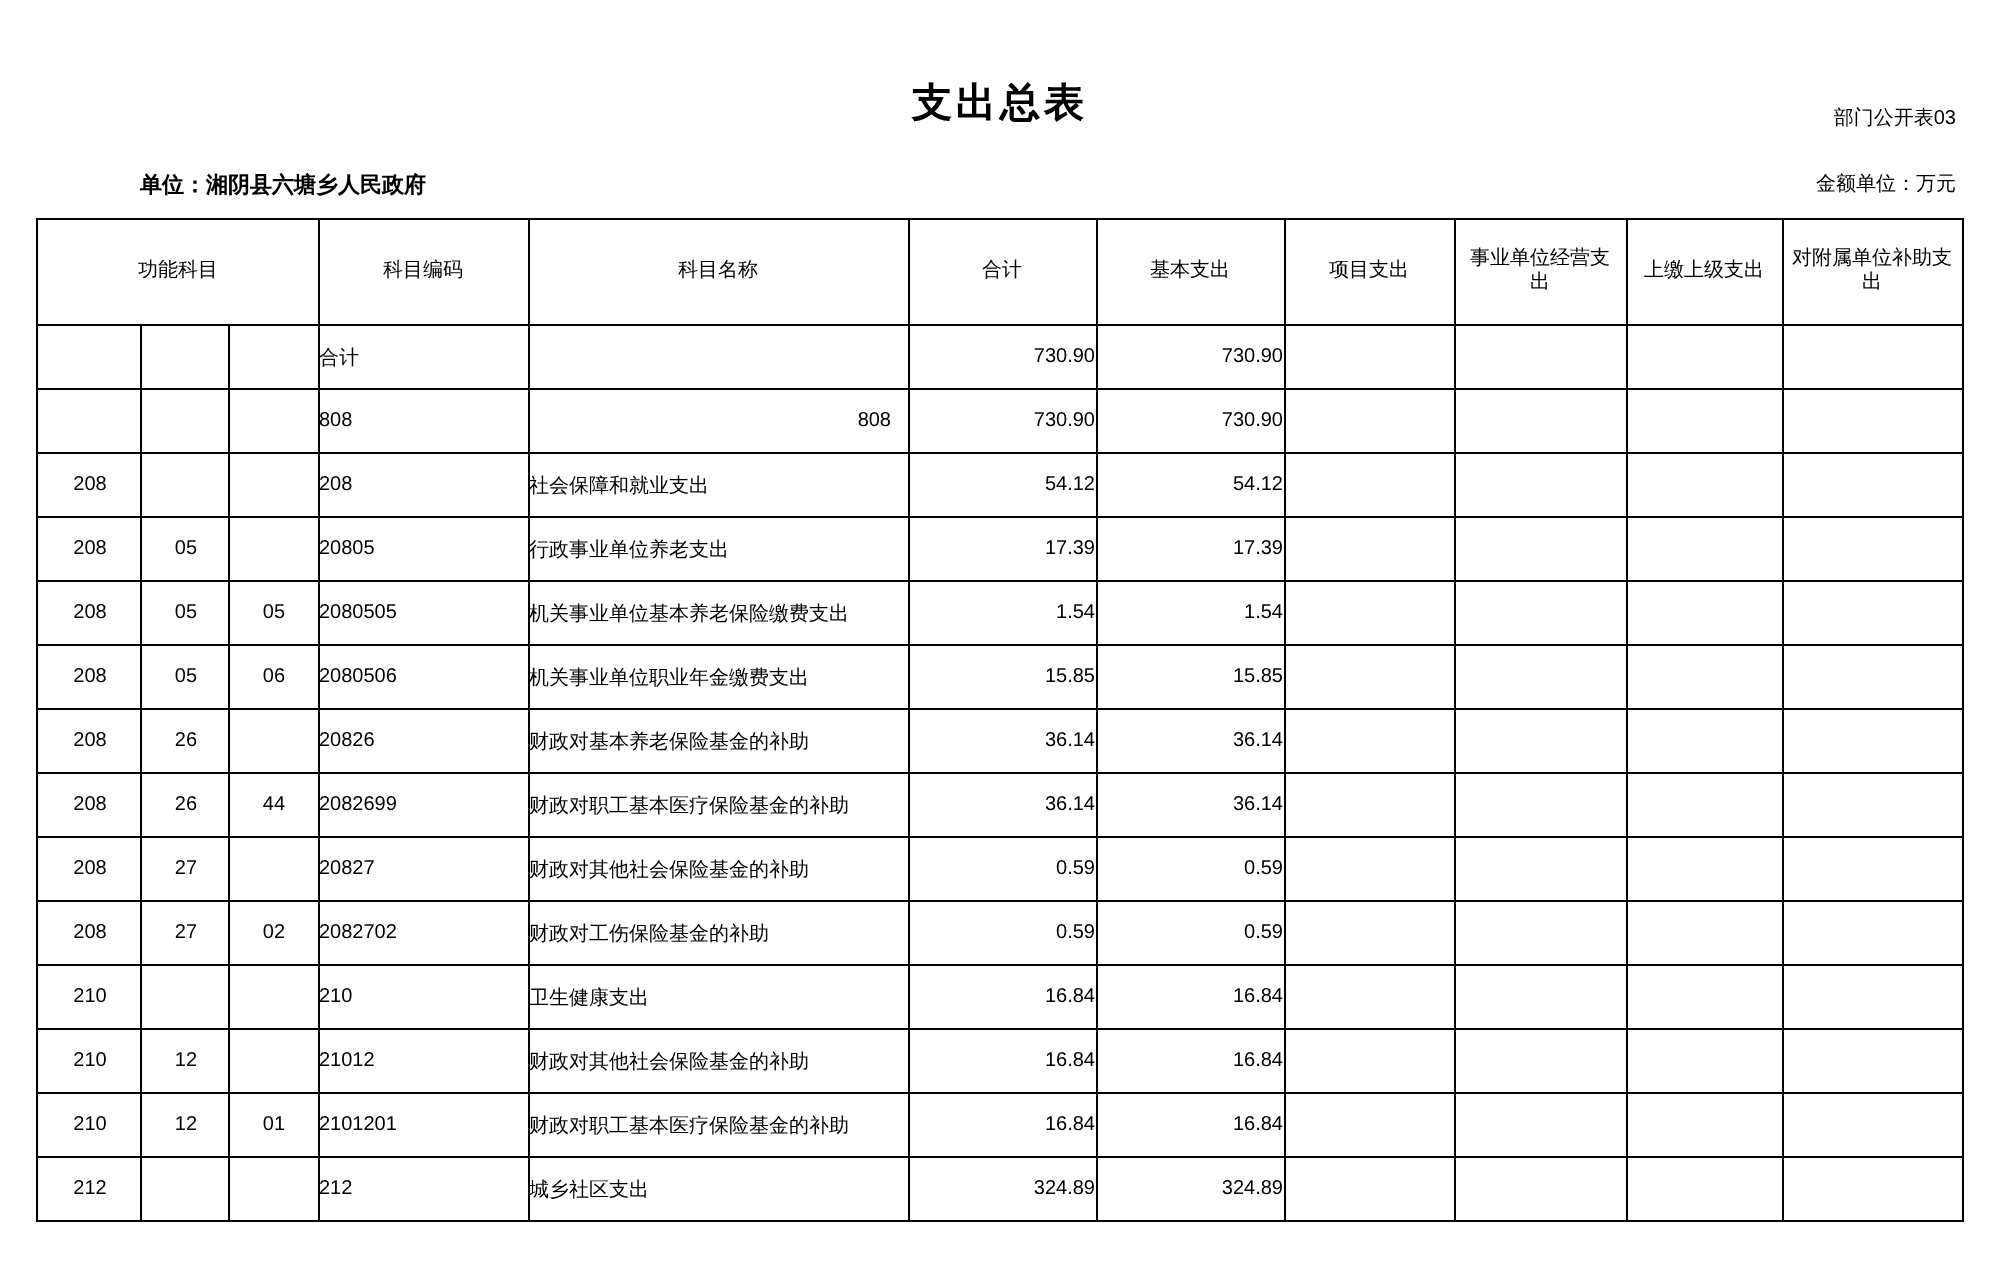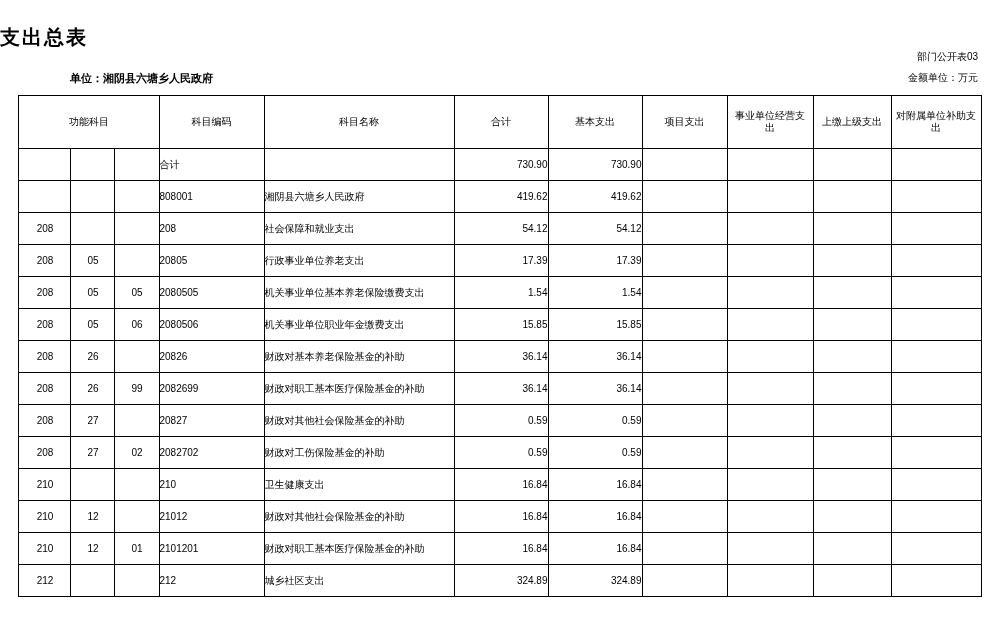--- a/index.html
+++ b/index.html
@@ -16,31 +16,32 @@
     overflow: hidden;
   }
   .page {
     position: relative;
     width: 1000px;
     height: 635px;
     box-sizing: border-box;
   }
   .corner-note {
     position: absolute;
-    top: 26px;
+    top: 14px;
     right: 22px;
     font-size: 10px;
     font-family: "Liberation Sans", sans-serif;
     color: #000;
   }
   .doc-title {
+    text-align: center;
     font-size: 20px;
     font-weight: bold;
     font-family: "Liberation Sans", sans-serif;
-    margin-top: 24px;
+    margin-top: 38px;
     letter-spacing: 2px;
   }
   .meta-row {
     position: relative;
     margin-top: 20px;
     height: 16px;
     padding: 0 22px;
     margin-left: 48px;
   }
   .meta-left {
@@ -175,24 +176,24 @@
           <td class="c-num">730.90</td>
           <td class="c-num"></td>
           <td class="c-num"></td>
           <td class="c-num"></td>
           <td class="c-num"></td>
         </tr>
         <tr>
           <td class="c-code"></td>
           <td class="c-code"></td>
           <td class="c-code"></td>
-          <td class="c-subject-code">808001</td>
-          <td class="c-name">湘阴县六塘乡人民政府</td>
-          <td class="c-num">419.62</td>
-          <td class="c-num">419.62</td>
+          <td class="c-subject-code">808</td>
+          <td class="c-name right">808</td>
+          <td class="c-num">730.90</td>
+          <td class="c-num">730.90</td>
           <td class="c-num"></td>
           <td class="c-num"></td>
           <td class="c-num"></td>
           <td class="c-num"></td>
         </tr>
         <tr>
           <td class="c-code">208</td>
           <td class="c-code"></td>
           <td class="c-code"></td>
           <td class="c-subject-code">208</td>
@@ -252,21 +253,21 @@
           <td class="c-num">36.14</td>
           <td class="c-num">36.14</td>
           <td class="c-num"></td>
           <td class="c-num"></td>
           <td class="c-num"></td>
           <td class="c-num"></td>
         </tr>
         <tr>
           <td class="c-code">208</td>
           <td class="c-code">26</td>
-          <td class="c-code">99</td>
+          <td class="c-code">44</td>
           <td class="c-subject-code">2082699</td>
           <td class="c-name">财政对职工基本医疗保险基金的补助</td>
           <td class="c-num">36.14</td>
           <td class="c-num">36.14</td>
           <td class="c-num"></td>
           <td class="c-num"></td>
           <td class="c-num"></td>
           <td class="c-num"></td>
         </tr>
         <tr>

